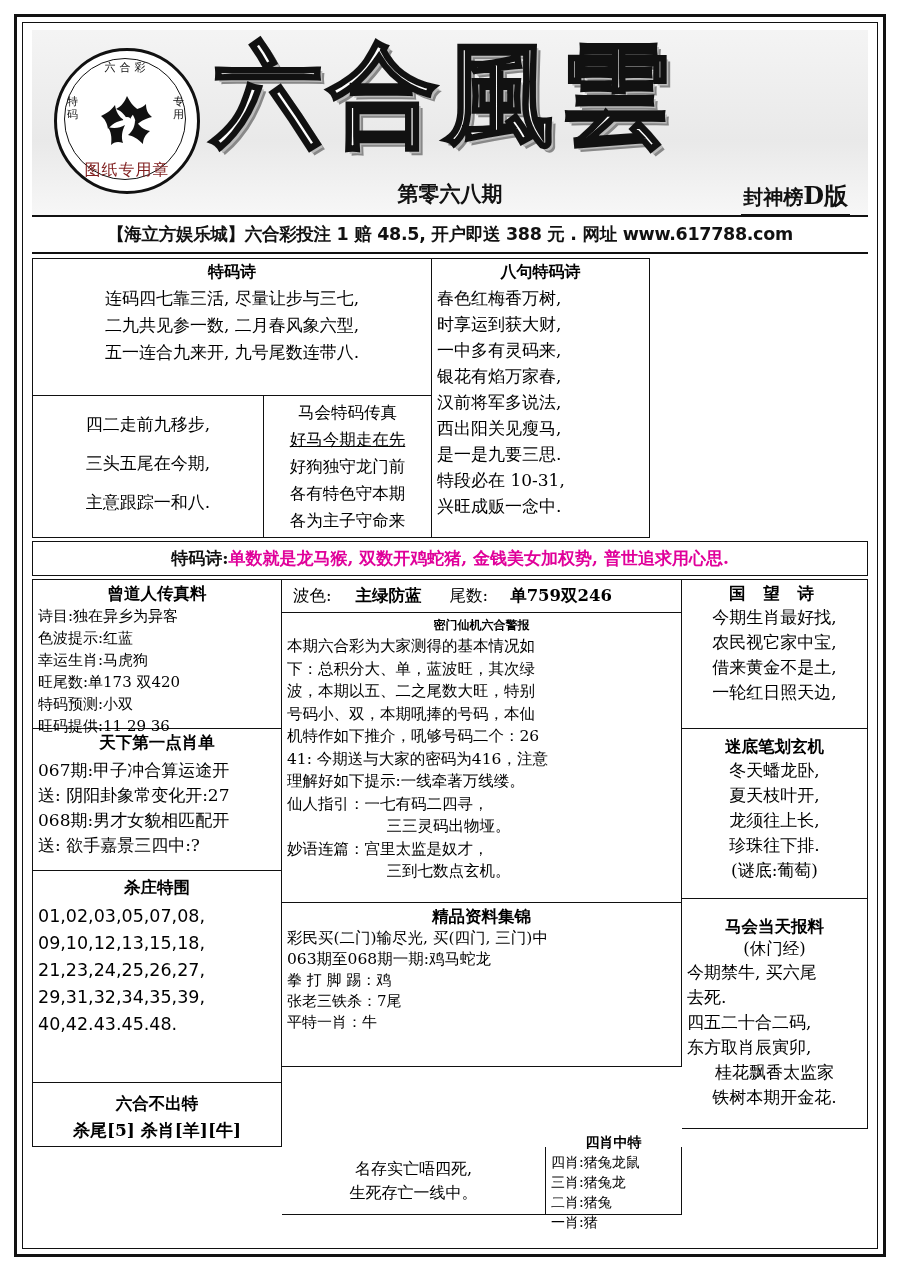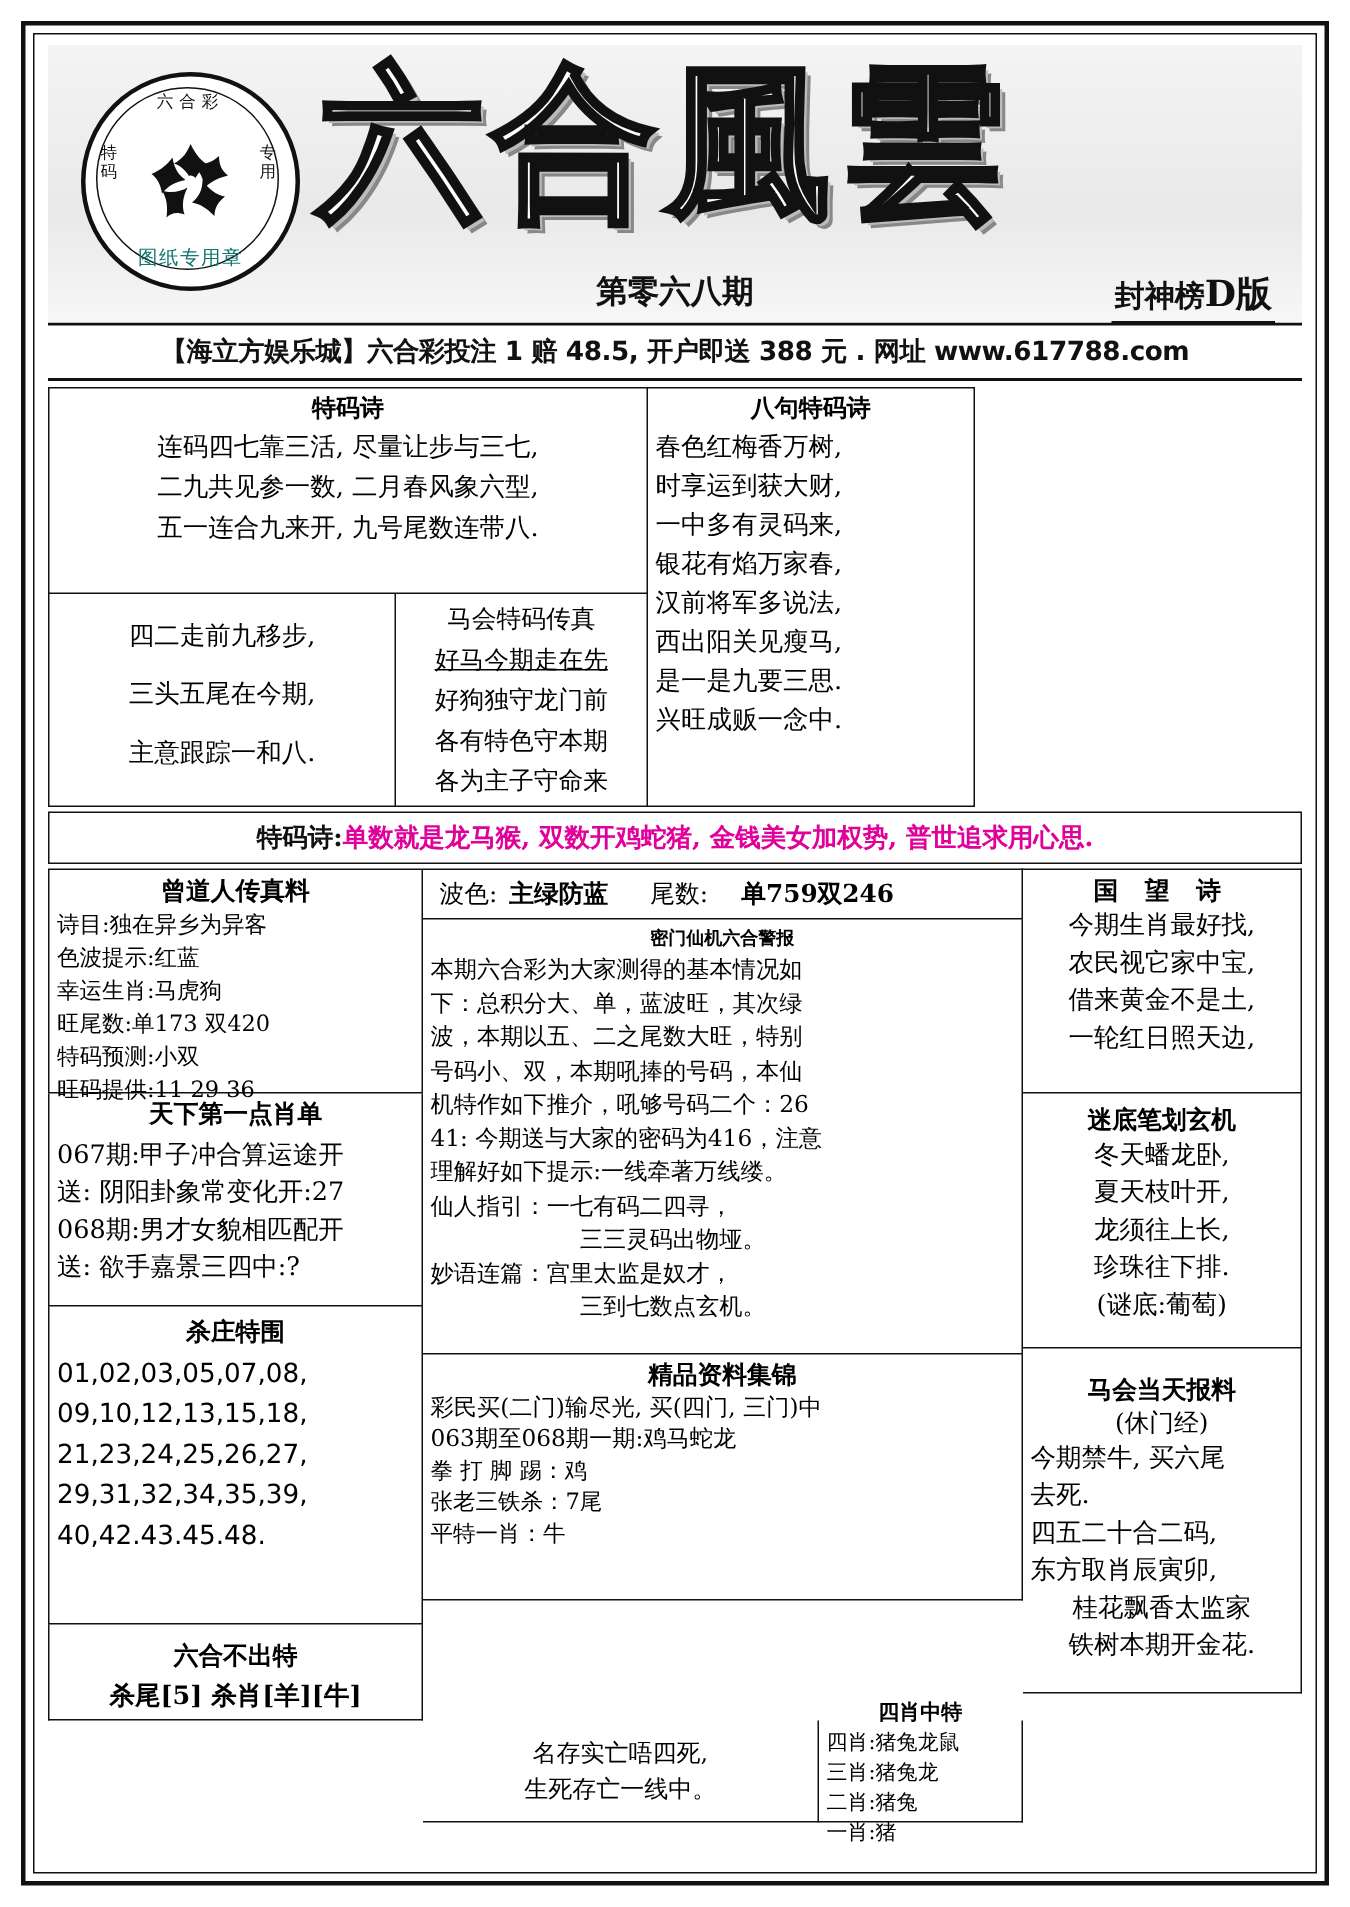--- a/index.html
+++ b/index.html
@@ -99,22 +99,22 @@
     color: #111;
     width: 14px;
     line-height: 13px;
     font-family: "DejaVu Serif", serif;
   }
   .seal-bottom-text {
     position: absolute;
     bottom: 10px;
     left: 0; right: 0;
     text-align: center;
-    font-size: 13px;
-    color: #0f766e;
+    font-size: 16px;
+    color: #7f1d1d;
     letter-spacing: 1px;
     font-family: "DejaVu Serif", serif;
   }
   .bauhinia {
     width: 58px; height: 58px;
     position: relative;
   }
   .title-main {
     position: absolute;
     left: 180px;
@@ -343,20 +343,21 @@
       <div class="colA2">
         <div class="cellbox" style="height:280px;border-left:none;">
           <div class="poem-title">八句特码诗</div>
           <div class="poem-line-l">春色红梅香万树,</div>
           <div class="poem-line-l">时享运到获大财,</div>
           <div class="poem-line-l">一中多有灵码来,</div>
           <div class="poem-line-l">银花有焰万家春,</div>
           <div class="poem-line-l">汉前将军多说法,</div>
           <div class="poem-line-l">西出阳关见瘦马,</div>
           <div class="poem-line-l">是一是九要三思.</div>
+          <div class="poem-line-l">特段必在 10-31,</div>
           <div class="poem-line-l">兴旺成贩一念中.</div>
         </div>
       </div>
 
     </div>
 
     <div class="magenta-strip">
       <span class="lbl">特码诗:</span><span class="txt">单数就是龙马猴, 双数开鸡蛇猪, 金钱美女加权势, 普世追求用心思.</span>
     </div>
 
@@ -392,21 +393,21 @@
 
         <div class="cellbox" style="height:64px;border-top:none;">
           <div class="boxtitle" style="margin-top:7px;">六合不出特</div>
           <div class="boxtitle" style="font-size:17px;margin-top:4px;">杀尾[5]  杀肖[羊][牛]</div>
         </div>
       </div>
 
       <div class="midC">
         <div class="cellbox" style="height:34px;border-left:none;display:flex;align-items:center;">
           <span class="wave-row" style="margin-left:6px;">波色:</span>
-          <span class="wave-row" style="margin-left:8px;font-weight:bold;">主绿防蓝</span>
+          <span class="wave-row" style="margin-left:24px;font-weight:bold;">主绿防蓝</span>
           <span class="wave-row" style="margin-left:28px;">尾数:</span>
           <span class="wave-row" style="margin-left:22px;font-weight:bold;">单759双246</span>
         </div>
 
         <div class="cellbox" style="height:290px;border-top:none;border-left:none;">
           <div class="boxtitle" style="font-size:12px;margin:1px 0 1px 0;">密门仙机六合警报</div>
           <div class="mi-body">本期六合彩为大家测得的基本情况如</div>
           <div class="mi-body">下：总积分大、单，蓝波旺，其次绿</div>
           <div class="mi-body">波，本期以五、二之尾数大旺，特别</div>
           <div class="mi-body">号码小、双，本期吼捧的号码，本仙</div>

